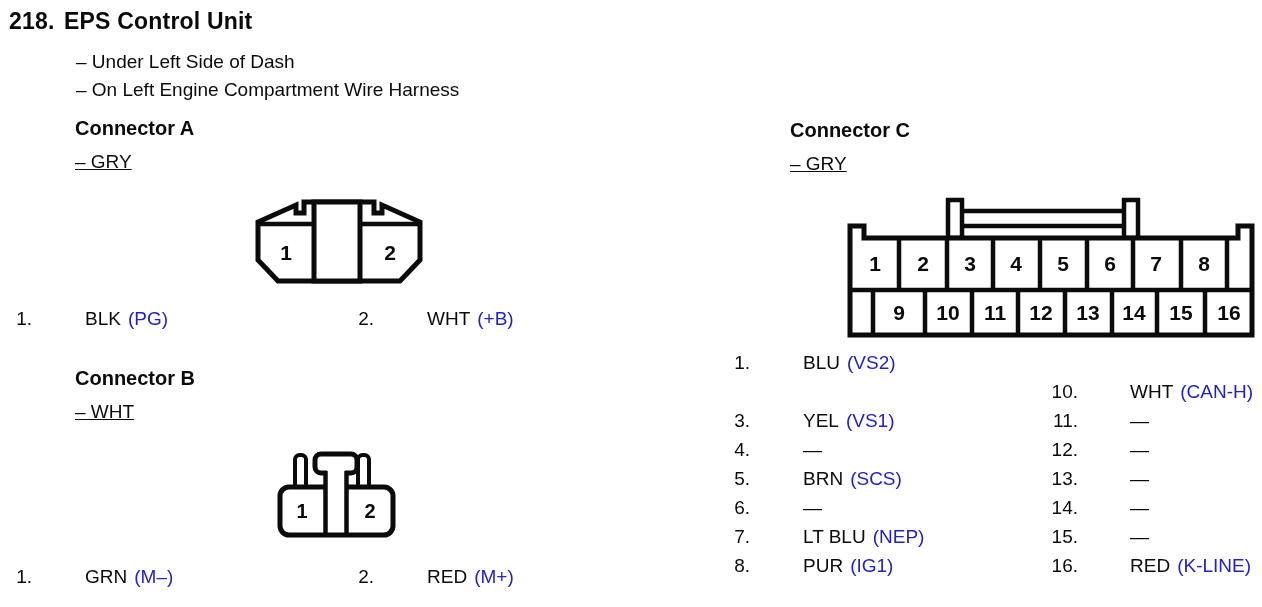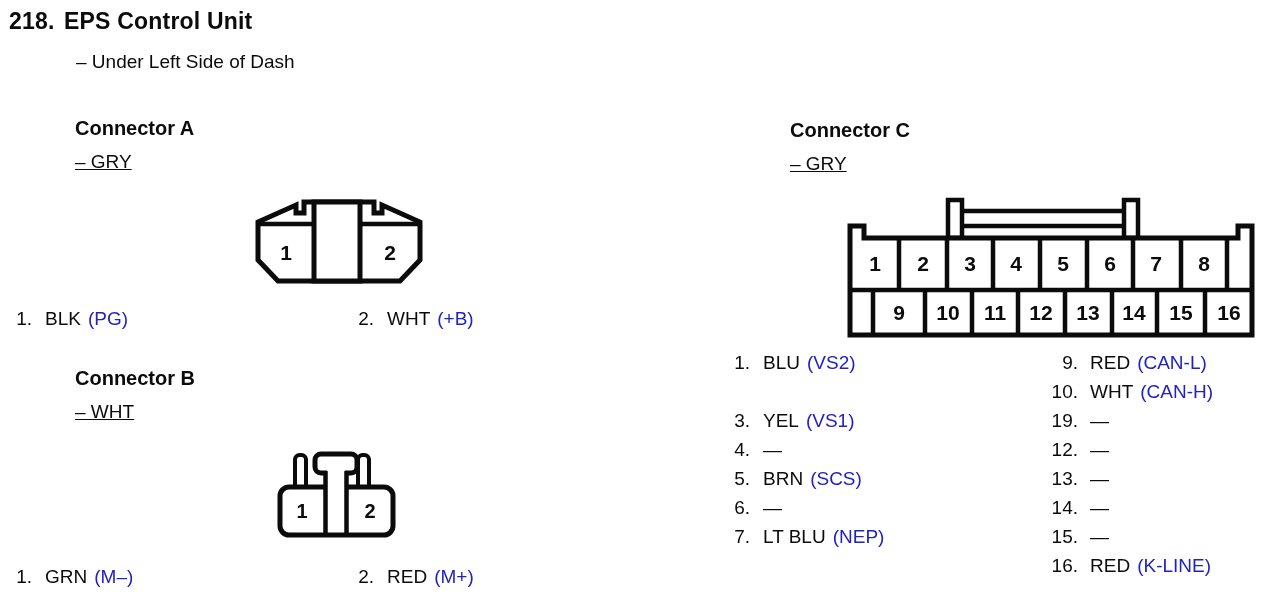--- a/index.html
+++ b/index.html
@@ -12,36 +12,37 @@
   .title-row{left:9px; top:8px; font-size:23px; font-weight:bold; letter-spacing:0.2px;}
   .t-num{display:inline-block; width:55px;}
   .loc{font-size:19px; left:76px;margin-top:8px;}
   .chead{font-size:20px; font-weight:bold;}
   .cnote{font-size:19px;text-decoration:underline;}
   .pinrow{font-size:19px;}
   .pnum{display:inline-block; text-align:right;}
   .pnum-a{width:16px; margin-right:13px;}
   .pnum-cl{width:40px; margin-right:13px;}
   .pnum-cr{width:42px; margin-right:12px;}
-  .wire{margin-right:7px;}
+  .wire{margin-right:7px;margin-left:40px;}
   .sig{color:var(--blue);text-align:right;}
   svg{position:absolute; overflow:visible;}
   .cav{font-family:"Liberation Sans",sans-serif; font-weight:bold; fill:var(--ink); text-anchor:middle;}
   .cav21{font-size:21px;}
   .cav20{font-size:20px;}
 </style>
 </head>
 <body>
 
 <div class="page">
 
   <div class="abs title-row">
     <span class="t-num">218.</span><span>EPS Control Unit</span>
   </div>
   <div class="abs loc" style="top:43px">– Under Left Side of Dash</div>
+  <div class="abs loc" style="top:71px">– On Left Engine Compartment Wire Harness</div>
 
   <div class="abs chead" style="left:75px;top:117px">Connector A</div>
   <div class="abs cnote" style="left:75px;top:151px">– GRY</div>
 
   <svg style="left:250px;top:197px" width="178" height="90" viewBox="0 0 178 90">
     <path d="M8 25 L46 8 L46 16 L54 16 L54 5 L124 5 L124 16 L132 16 L132 8 L170 25 L170 63 L150 84 L28 84 L8 63 Z" fill="#fff" stroke="#0b0b0b" stroke-width="5" stroke-linejoin="miter"></path>
     <line x1="10" y1="27" x2="168" y2="27" stroke="#0b0b0b" stroke-width="4.5"></line>
     <rect x="64" y="5" width="46" height="79" fill="#fff" stroke="#0b0b0b" stroke-width="5"></rect>
     <text class="cav cav21" x="36" y="63">1</text>
     <text class="cav cav21" x="140" y="63">2</text>
@@ -115,29 +116,29 @@
   </div>
   <div class="abs pinrow" style="left:710px;top:468px">
     <span class="pnum pnum-cl">5.</span><span class="wire">BRN</span><span class="sig">(SCS)</span>
   </div>
   <div class="abs pinrow" style="left:710px;top:497px">
     <span class="pnum pnum-cl">6.</span><span class="wire">—</span><span class="sig"></span>
   </div>
   <div class="abs pinrow" style="left:710px;top:526px">
     <span class="pnum pnum-cl">7.</span><span class="wire">LT BLU</span><span class="sig">(NEP)</span>
   </div>
+  <div class="abs pinrow" style="left:710px;top:555px">
+    <span class="pnum pnum-cl">8.</span><span class="wire">PUR</span><span class="sig">(IG1)</span>
+  </div>
 
-  <div class="abs pinrow" style="left:1036px;top:352px">
-    <span class="pnum pnum-cr">9.</span><span class="wire">RED</span><span class="sig">(CAN-L)</span>
-  </div>
   <div class="abs pinrow" style="left:1036px;top:381px">
     <span class="pnum pnum-cr">10.</span><span class="wire">WHT</span><span class="sig">(CAN-H)</span>
   </div>
   <div class="abs pinrow" style="left:1036px;top:410px">
-    <span class="pnum pnum-cr">19.</span><span class="wire">—</span><span class="sig"></span>
+    <span class="pnum pnum-cr">11.</span><span class="wire">—</span><span class="sig"></span>
   </div>
   <div class="abs pinrow" style="left:1036px;top:439px">
     <span class="pnum pnum-cr">12.</span><span class="wire">—</span><span class="sig"></span>
   </div>
   <div class="abs pinrow" style="left:1036px;top:468px">
     <span class="pnum pnum-cr">13.</span><span class="wire">—</span><span class="sig"></span>
   </div>
   <div class="abs pinrow" style="left:1036px;top:497px">
     <span class="pnum pnum-cr">14.</span><span class="wire">—</span><span class="sig"></span>
   </div>

